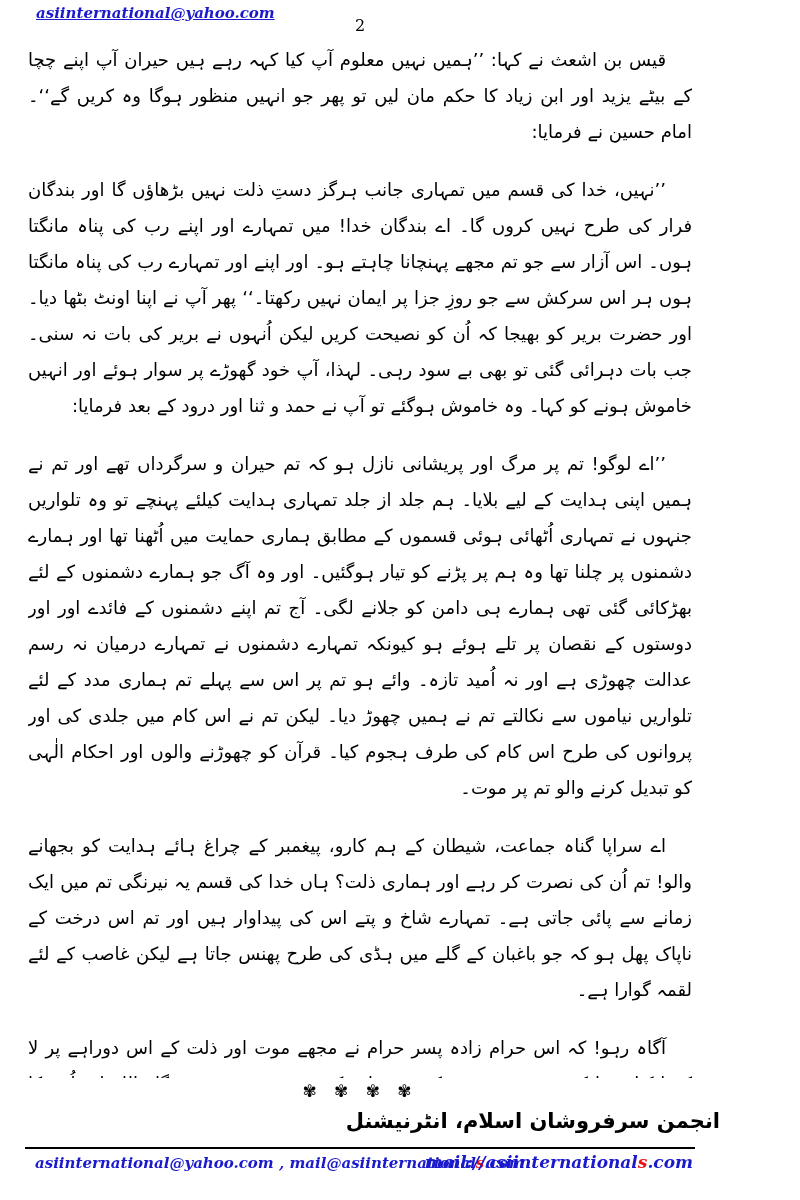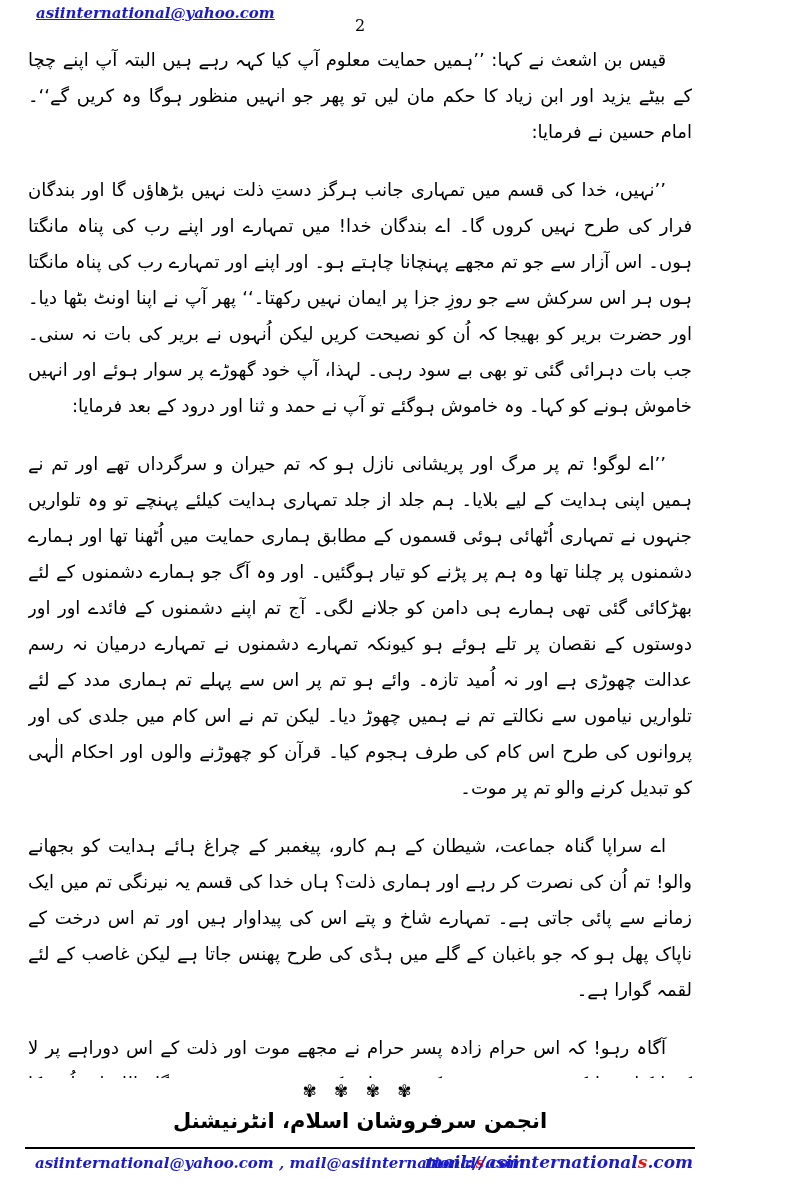--- a/index.html
+++ b/index.html
@@ -60,21 +60,20 @@
   .ornament-row {
     text-align: center;
     font-size: 17px;
     letter-spacing: 6px;
     height: 26px;
     line-height: 26px;
     color: #000000;
   }
   .org-heading {
     direction: rtl;
-    text-align: center;
     font-weight: bold;
     font-size: 21px;
     height: 34px;
     line-height: 34px;
     color: #000000;
   }
   
   .footer-rule {
     position: absolute;
     left: 25px;
@@ -117,21 +116,21 @@
 <body>
 
 <div class="page">
 
   <div class="header">
     <span class="header-email">asiinternational@yahoo.com</span>
     <div class="page-number">2</div>
   </div>
 
   <div class="body-text">
-    <p>قیس بن اشعث نے کہا: ’’ہمیں حمایت معلوم آپ کیا کہہ رہے ہیں البتہ آپ اپنے چچا کے بیٹے یزید اور ابن زیاد کا حکم مان لیں تو پھر جو انہیں منظور ہوگا وہ کریں گے‘‘۔ امام حسین نے فرمایا:</p>
+    <p>قیس بن اشعث نے کہا: ’’ہمیں نہیں معلوم آپ کیا کہہ رہے ہیں حیران آپ اپنے چچا کے بیٹے یزید اور ابن زیاد کا حکم مان لیں تو پھر جو انہیں منظور ہوگا وہ کریں گے‘‘۔ امام حسین نے فرمایا:</p>
     <p>’’نہیں، خدا کی قسم میں تمہاری جانب ہرگز دستِ ذلت نہیں بڑھاؤں گا اور بندگان فرار کی طرح نہیں کروں گا۔ اے بندگان خدا! میں تمہارے اور اپنے رب کی پناہ مانگتا ہوں۔ اس آزار سے جو تم مجھے پہنچانا چاہتے ہو۔ اور اپنے اور تمہارے رب کی پناہ مانگتا ہوں ہر اس سرکش سے جو روزِ جزا پر ایمان نہیں رکھتا۔‘‘ پھر آپ نے اپنا اونٹ بٹھا دیا۔ اور حضرت بریر کو بھیجا کہ اُن کو نصیحت کریں لیکن اُنہوں نے بریر کی بات نہ سنی۔ جب بات دہرائی گئی تو بھی بے سود رہی۔ لہذا، آپ خود گھوڑے پر سوار ہوئے اور انہیں خاموش ہونے کو کہا۔ وہ خاموش ہوگئے تو آپ نے حمد و ثنا اور درود کے بعد فرمایا:</p>
     <p>’’اے لوگو! تم پر مرگ اور پریشانی نازل ہو کہ تم حیران و سرگرداں تھے اور تم نے ہمیں اپنی ہدایت کے لیے بلایا۔ ہم جلد از جلد تمہاری ہدایت کیلئے پہنچے تو وہ تلواریں جنہوں نے تمہاری اُٹھائی ہوئی قسموں کے مطابق ہماری حمایت میں اُٹھنا تھا اور ہمارے دشمنوں پر چلنا تھا وہ ہم پر پڑنے کو تیار ہوگئیں۔ اور وہ آگ جو ہمارے دشمنوں کے لئے بھڑکائی گئی تھی ہمارے ہی دامن کو جلانے لگی۔ آج تم اپنے دشمنوں کے فائدے اور اور دوستوں کے نقصان پر تلے ہوئے ہو کیونکہ تمہارے دشمنوں نے تمہارے درمیان نہ رسم عدالت چھوڑی ہے اور نہ اُمید تازہ۔ وائے ہو تم پر اس سے پہلے تم ہماری مدد کے لئے تلواریں نیاموں سے نکالتے تم نے ہمیں چھوڑ دیا۔ لیکن تم نے اس کام میں جلدی کی اور پروانوں کی طرح اس کام کی طرف ہجوم کیا۔ قرآن کو چھوڑنے والوں اور احکام الٰہی کو تبدیل کرنے والو تم پر موت۔</p>
     <p>اے سراپا گناہ جماعت، شیطان کے ہم کارو، پیغمبر کے چراغ ہائے ہدایت کو بجھانے والو! تم اُن کی نصرت کر رہے اور ہماری ذلت؟ ہاں خدا کی قسم یہ نیرنگی تم میں ایک زمانے سے پائی جاتی ہے۔ تمہارے شاخ و پتے اس کی پیداوار ہیں اور تم اس درخت کے ناپاک پھل ہو کہ جو باغبان کے گلے میں ہڈی کی طرح پھنس جاتا ہے لیکن غاصب کے لئے لقمہ گوارا ہے۔</p>
     <p>آگاہ رہو! کہ اس حرام زادہ پسر حرام نے مجھے موت اور ذلت کے اس دوراہے پر لا کھڑا کیا ہے لیکن یہ مت سمجھو کہ میں ذلت کو موت پر ترجیح دوں گا۔ اللہ اور اُس کا رسول، مومنین اور وہ پاک و پاکیزہ ہستیاں جنہوں نے میری پرورش فرمائی نیز صاحبان غیرت و حمیت اور وہ لوگ جنہوں نے بارِ ستم کو برداشت نہ کیا اور ذلت میں نہ پڑے سب کے سب مجھے اجازت نہیں دیتے کہ میں ان لعینوں کی فرمانبرداری کو شرافت و عزت کی موت پر ترجیح دوں۔ آگاہ ہو جاؤ! کہ باوجود اس کے کہ میں تنہا رہ گیا ہوں اپنے خاندان کے ان تھوڑے سے افراد کے ہمراہ تمہارے ساتھ جنگ کروں گا۔‘‘</p>
 
   </div>
 
   <div class="ornament-row">✾ ✾ ✾ ✾</div>
 
   <div class="org-heading">انجمن سرفروشان اسلام، انٹرنیشنل</div>

